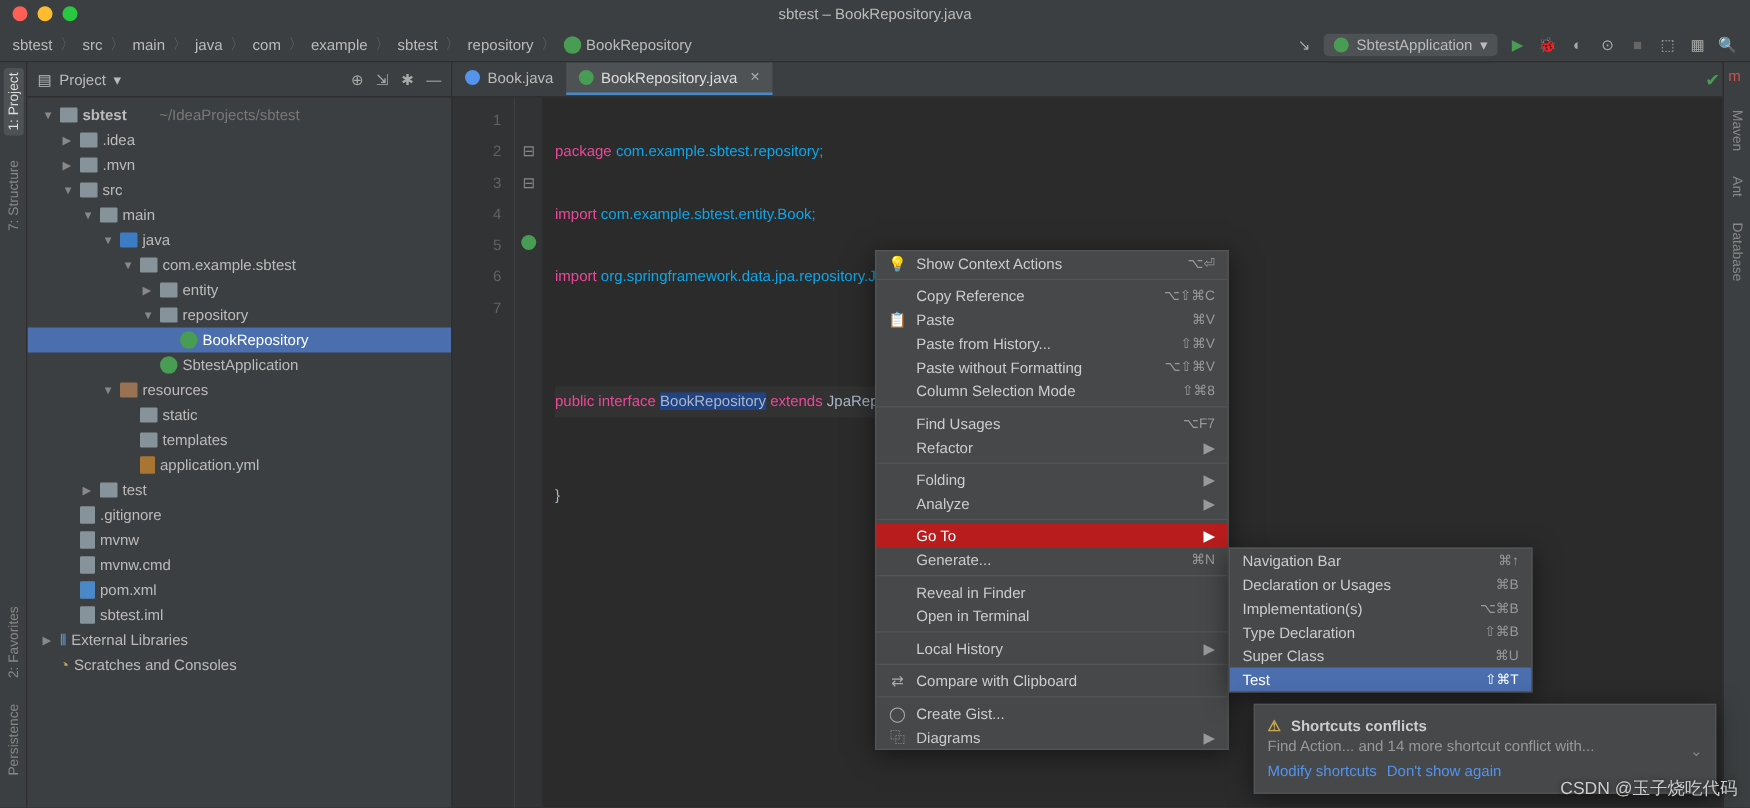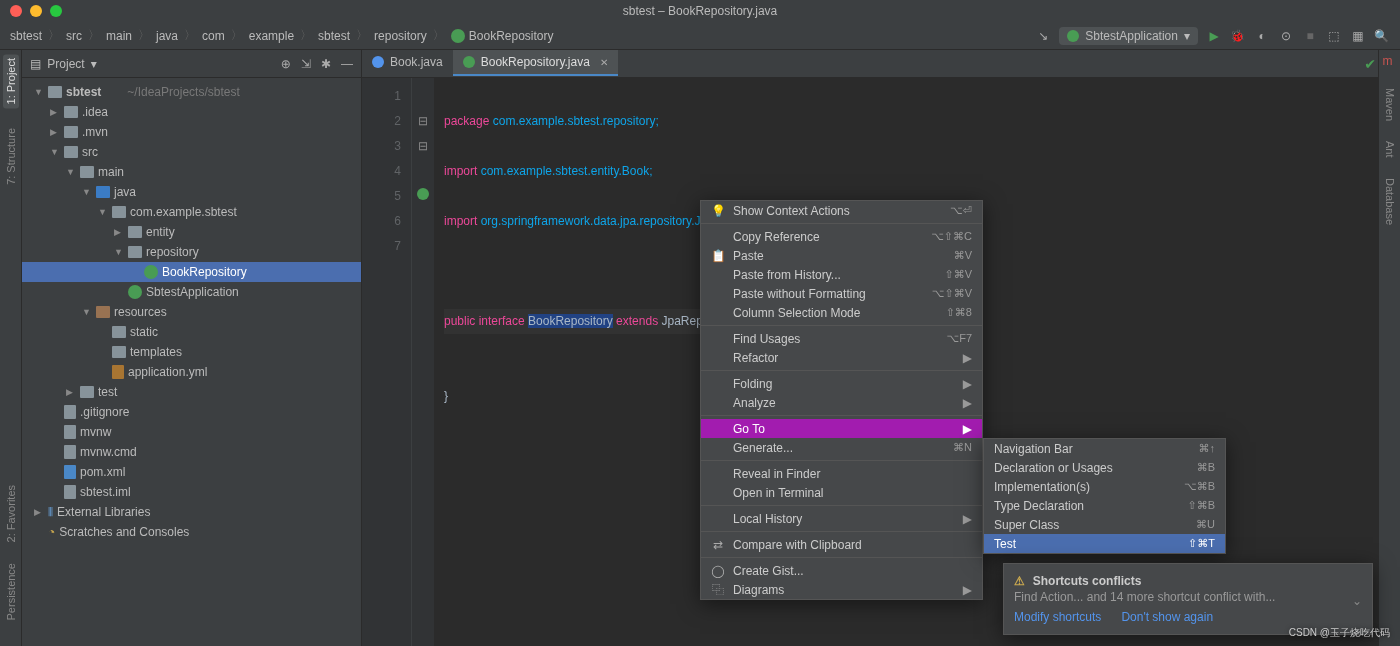--- a/index.html
+++ b/index.html
@@ -55,43 +55,43 @@
 .kw{color:#ec4899}.pk{color:#0ea5e9}
 .line5{background:#323232;display:inline-block;width:100%}
 .hl-name{background:#214283}
 
 .right-gutter{width:22px;background:#3c3f41;border-left:1px solid #2b2b2b;display:flex;flex-direction:column;align-items:center;padding-top:4px;gap:20px}
 .right-gutter .vlabel{writing-mode:vertical-rl;font-size:11px;color:#888}
 .rg-icon{width:14px;height:14px}
 
 .ctxmenu{position:absolute;left:700px;top:200px;width:283px;background:#46484a;border:1px solid #555;box-shadow:0 4px 20px rgba(0,0,0,.5);color:#ccc}
 .ctxmenu .item{height:19px;display:flex;align-items:center;padding:0 10px;gap:8px}
-.ctxmenu .item.sel{background:#a21caf;color:#fff}
+.ctxmenu .item.sel{background:#b91c1c;color:#fff}
 .ctxmenu .item .grow{flex:1}
 .ctxmenu .shortcut{color:#999;font-size:11px}
 .ctxmenu .sep{height:1px;background:#555;margin:3px 0}
 .ctxmenu .sub{margin-left:auto;color:#999}
 .ctxmenu .item.sel .sub{color:#fff}
 .ctxmenu .icon{width:14px;text-align:center;color:#aaa}
 
 .submenu{position:absolute;left:983px;top:438px;width:243px;background:#46484a;border:1px solid #555;box-shadow:0 4px 20px rgba(0,0,0,.5);color:#ccc}
 .submenu .item{height:19px;display:flex;align-items:center;padding:0 10px}
 .submenu .item.sel{background:#4b6eaf;color:#fff}
 .submenu .grow{flex:1}
 .submenu .shortcut{color:#999;font-size:11px}
 .submenu .item.sel .shortcut{color:#fff}
 
 .notif{position:absolute;left:1003px;top:563px;width:370px;background:#46484a;border:1px solid #555;padding:10px;color:#ccc;box-shadow:0 4px 20px rgba(0,0,0,.5)}
 .notif .ntitle{display:flex;gap:8px;align-items:center;font-weight:bold}
 .notif .nbody{color:#999;margin-top:2px}
-.notif .nlinks{margin-top:6px;display:flex;gap:20px}
+.notif .nlinks{margin-top:6px;display:flex;gap:8px}
 .notif .nlinks span{color:#5394ec;cursor:pointer}
 .notif .chev{position:absolute;right:10px;top:30px;color:#888}
 
-.watermark{position:absolute;right:10px;bottom:6px;color:#ccc;font-size:10px;font-weight:500;text-shadow:0 0 4px rgba(0,0,0,.6)}
+.watermark{position:absolute;right:10px;bottom:6px;color:#ccc;font-size:14px;font-weight:500;text-shadow:0 0 4px rgba(0,0,0,.6)}
 .check{position:absolute;right:24px;top:56px;color:#499c54;font-size:14px}
 </style>
 </head>
 <body>
 
 <div class="titlebar">
   <div class="traffic">
     <span class="tr-r"></span>
     <span class="tr-y"></span>
     <span class="tr-g"></span>

